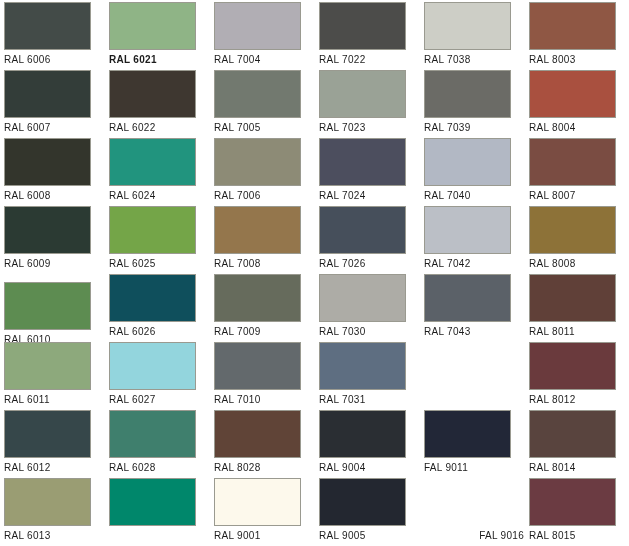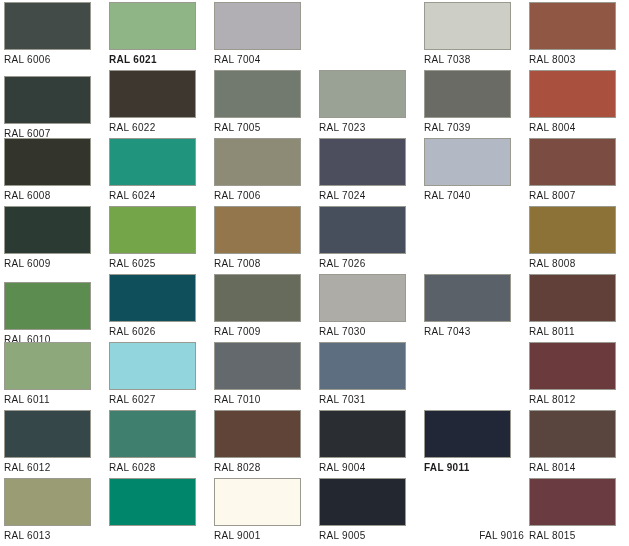--- a/index.html
+++ b/index.html
@@ -62,29 +62,33 @@
       <div class="swatch-label">RAL 6006</div>
     </div>
     <div class="swatch-cell" style="left: 105px; top: 2px; font-weight: bold;">
       <div class="swatch-chip has-border" style="background: rgb(143, 180, 134);"></div>
       <div class="swatch-label">RAL 6021</div>
     </div>
     <div class="swatch-cell" style="left: 210px; top: 2px;">
       <div class="swatch-chip has-border" style="background: rgb(177, 174, 180);"></div>
       <div class="swatch-label">RAL 7004</div>
     </div>
+    <div class="swatch-cell" style="left: 315px; top: 2px;">
+      <div class="swatch-chip has-border" style="background: rgb(76, 76, 74);"></div>
+      <div class="swatch-label">RAL 7022</div>
+    </div>
     <div class="swatch-cell" style="left: 420px; top: 2px;">
       <div class="swatch-chip has-border" style="background: rgb(205, 206, 198);"></div>
       <div class="swatch-label">RAL 7038</div>
     </div>
     <div class="swatch-cell" style="left: 525px; top: 2px;">
       <div class="swatch-chip has-border" style="background: rgb(143, 87, 68);"></div>
       <div class="swatch-label">RAL 8003</div>
     </div>
-    <div class="swatch-cell" style="left: 0px; top: 76px;">
+    <div class="swatch-cell" style="left: 0px; top: 70px;">
       <div class="swatch-chip has-border" style="background: rgb(51, 61, 57);"></div>
       <div class="swatch-label">RAL 6007</div>
     </div>
     <div class="swatch-cell" style="left: 105px; top: 70px;">
       <div class="swatch-chip has-border" style="background: rgb(62, 55, 48);"></div>
       <div class="swatch-label">RAL 6022</div>
     </div>
     <div class="swatch-cell" style="left: 210px; top: 70px;">
       <div class="swatch-chip has-border" style="background: rgb(114, 121, 111);"></div>
       <div class="swatch-label">RAL 7005</div>
@@ -134,20 +138,24 @@
       <div class="swatch-label">RAL 6025</div>
     </div>
     <div class="swatch-cell" style="left: 210px; top: 206px;">
       <div class="swatch-chip has-border" style="background: rgb(148, 118, 76);"></div>
       <div class="swatch-label">RAL 7008</div>
     </div>
     <div class="swatch-cell" style="left: 315px; top: 206px;">
       <div class="swatch-chip has-border" style="background: rgb(70, 79, 91);"></div>
       <div class="swatch-label">RAL 7026</div>
     </div>
+    <div class="swatch-cell" style="left: 420px; top: 206px;">
+      <div class="swatch-chip has-border" style="background: rgb(187, 191, 198);"></div>
+      <div class="swatch-label">RAL 7042</div>
+    </div>
     <div class="swatch-cell" style="left: 525px; top: 206px;">
       <div class="swatch-chip has-border" style="background: rgb(141, 114, 56);"></div>
       <div class="swatch-label">RAL 8008</div>
     </div>
     <div class="swatch-cell" style="left: 0px; top: 282px; text-decoration: underline;">
       <div class="swatch-chip has-border" style="background: rgb(93, 140, 81);"></div>
       <div class="swatch-label">RAL 6010</div>
     </div>
     <div class="swatch-cell" style="left: 105px; top: 274px;">
       <div class="swatch-chip has-border" style="background: rgb(15, 79, 92);"></div>
@@ -198,21 +206,21 @@
       <div class="swatch-label">RAL 6028</div>
     </div>
     <div class="swatch-cell" style="left: 210px; top: 410px;">
       <div class="swatch-chip has-border" style="background: rgb(96, 68, 55);"></div>
       <div class="swatch-label">RAL 8028</div>
     </div>
     <div class="swatch-cell" style="left: 315px; top: 410px;">
       <div class="swatch-chip has-border" style="background: rgb(42, 46, 51);"></div>
       <div class="swatch-label">RAL 9004</div>
     </div>
-    <div class="swatch-cell" style="left: 420px; top: 410px; font-weight: bold;">
+    <div class="swatch-cell" style="left: 420px; top: 410px;">
       <div class="swatch-chip has-border" style="background: rgb(34, 39, 55);"></div>
       <div class="swatch-label">FAL 9011</div>
     </div>
     <div class="swatch-cell" style="left: 525px; top: 410px;">
       <div class="swatch-chip has-border" style="background: rgb(89, 68, 62);"></div>
       <div class="swatch-label">RAL 8014</div>
     </div>
     <div class="swatch-cell" style="left: 0px; top: 478px;">
       <div class="swatch-chip has-border" style="background: rgb(154, 157, 115);"></div>
       <div class="swatch-label">RAL 6013</div>

